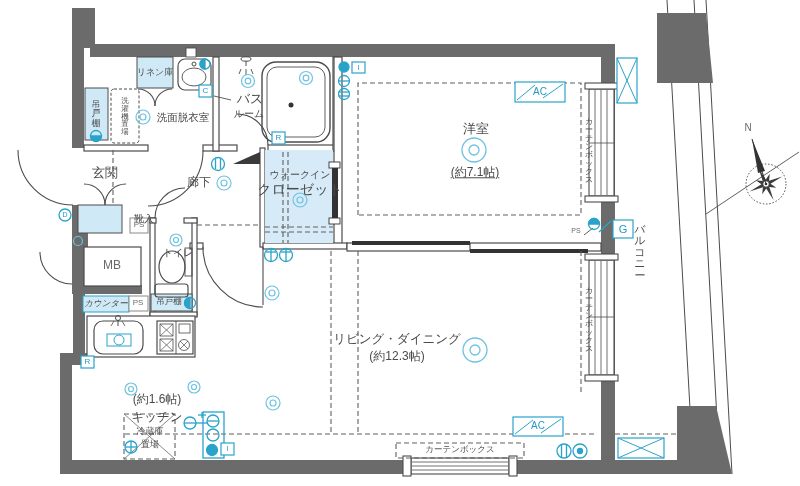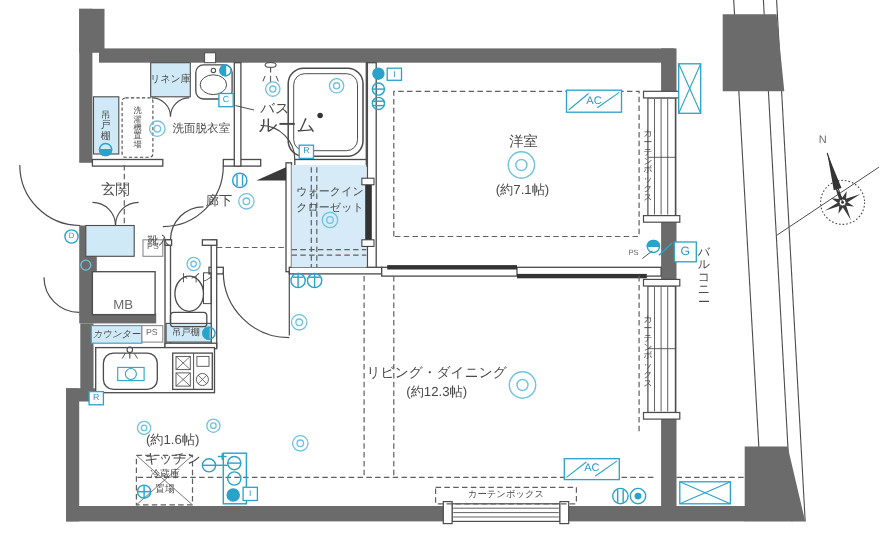--- a/index.html
+++ b/index.html
@@ -305,34 +305,34 @@
     <line x1="752" y1="139" x2="766" y2="184" stroke="#333" stroke-width="1"></line>
     <polygon points="752,139 765,171 758,173" fill="#333"></polygon>
   </g>
 </svg>
 
   <div class="lbl" style="left:155px;top:72px;font-size:9px;">リネン庫</div>
   <div class="vlbl" style="left:96px;top:114px;font-size:9px;width:11px;">吊戸棚</div>
   <div class="vlbl" style="left:125px;top:116px;font-size:7.5px;width:9px;">洗濯機置場</div>
   <div class="lbl" style="left:183px;top:118px;font-size:10.5px;">洗面脱衣室</div>
   <div class="lbl" style="left:250px;top:99px;font-size:13px;">バス</div>
-  <div class="lbl" style="left:261px;top:114px;font-size:17px;text-align:center;">ルーム</div>
+  <div class="lbl" style="left:249px;top:114px;font-size:10px;text-align:center;">ルーム</div>
   <div class="lbl" style="left:105px;top:173px;font-size:13px;">玄関</div>
   <div class="lbl" style="left:100px;top:219px;font-size:10px;margin-left:44px;">靴入</div>
   <div class="lbl" style="left:199px;top:183px;font-size:12px;">廊下</div>
   <div class="lbl" style="left:300px;top:175px;font-size:10px;">ウォークイン</div>
-  <div class="lbl" style="left:300px;top:190px;font-size:10px;font-family:Liberation Mono, monospace;">クローゼット</div>
+  <div class="lbl" style="left:300px;top:190px;font-size:14px;">クローゼット</div>
   <div class="lbl" style="left:476px;top:129px;font-size:13px;">洋室</div>
-  <div class="lbl" style="left:475px;top:173px;font-size:12px;">(約7.1帖)</div>
+  <div class="lbl" style="left:475px;top:173px;font-size:12px;text-decoration:underline;">(約7.1帖)</div>
   <div class="lbl" style="left:397px;top:339px;font-size:12.5px;">リビング・ダイニング</div>
   <div class="lbl" style="left:397px;top:357px;font-size:12px;">(約12.3帖)</div>
   <div class="lbl" style="left:157px;top:377px;font-size:12.5px;margin-top:40px;">キッチン</div>
   <div class="lbl" style="left:157px;top:400px;font-size:12px;">(約1.6帖)</div>
   <div class="lbl" style="left:178px;top:253px;font-size:10px;">トイレ</div>
-  <div class="lbl gray" style="left:112px;top:266px;font-size:12px;margin-top:12px;">MB</div>
+  <div class="lbl gray" style="left:112px;top:266px;font-size:12px;">MB</div>
   <div class="lbl gray" style="left:139px;top:225px;font-size:8px;">PS</div>
   <div class="lbl gray" style="left:138px;top:303px;font-size:8px;">PS</div>
   <div class="lbl gray" style="left:576px;top:231px;font-size:7px;">PS</div>
   <div class="lbl" style="left:106px;top:304px;font-size:8.5px;font-style:italic;">カウンター</div>
   <div class="lbl" style="left:169px;top:302px;font-size:8.5px;">吊戸棚</div>
   <div class="lbl" style="left:150px;top:431px;font-size:9px;">冷蔵庫</div>
   <div class="lbl" style="left:150px;top:444px;font-size:9px;">置場</div>
   <div class="lbl" style="left:460px;top:450px;font-size:8.5px;">カーテンボックス</div>
   <div class="vlbl" style="left:589px;top:151px;font-size:8px;width:9px;">カーテンボックス</div>
   <div class="vlbl" style="left:589px;top:320px;font-size:8px;width:9px;">カーテンボックス</div>

